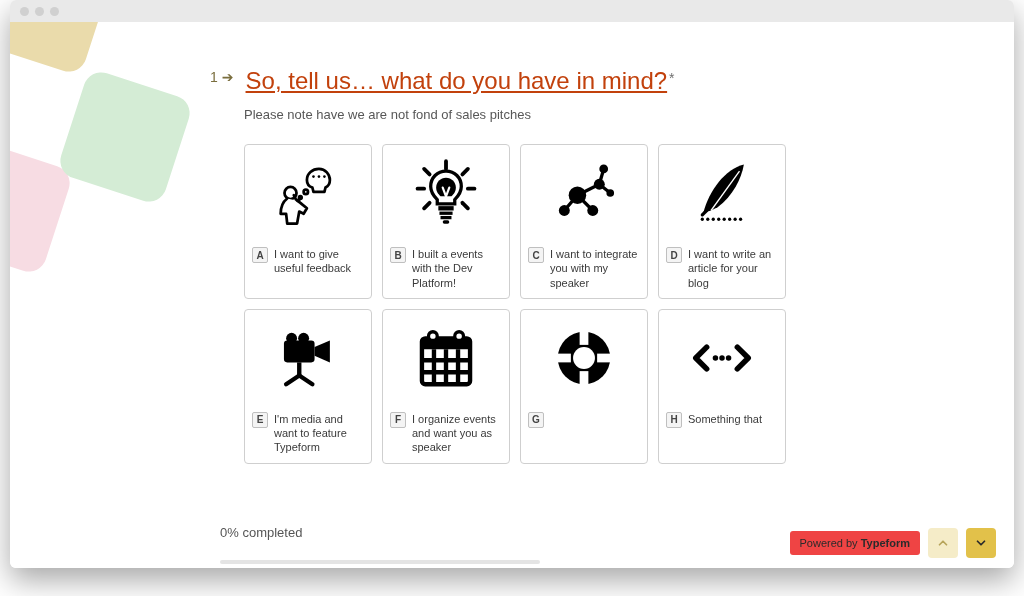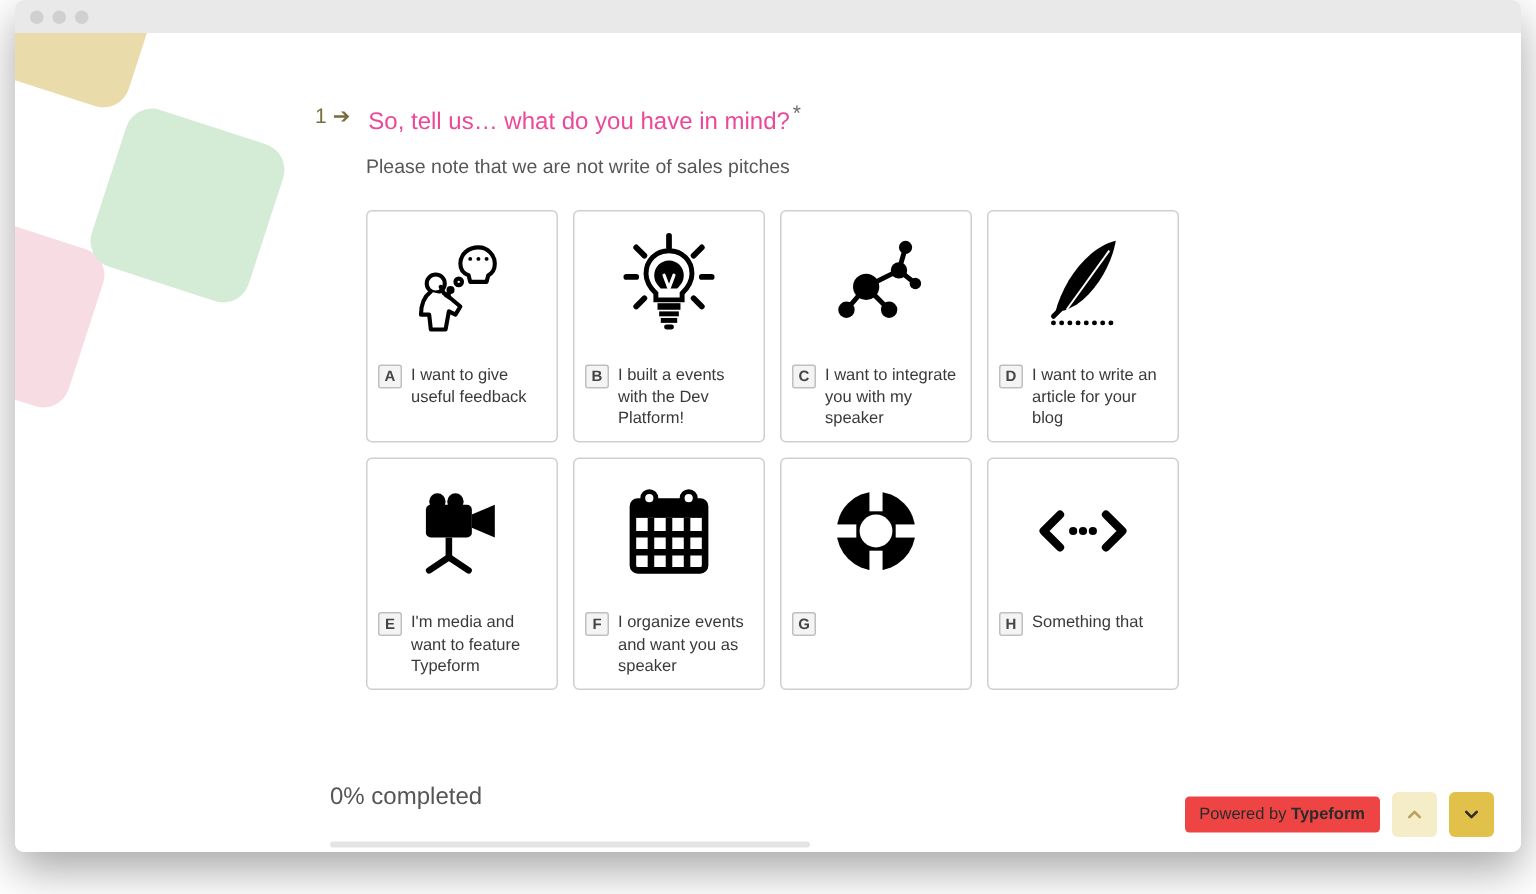--- a/index.html
+++ b/index.html
@@ -11,35 +11,35 @@
     .viewport { position: relative; height: 546px; background: #fff; overflow: hidden; }
     
     .bg-sq { position: absolute; width: 110px; height: 110px; border-radius: 18px; transform: rotate(18deg); transform-origin: center; }
     .sq1 { background: #eadbab; left: -20px; top: -70px; }
     .sq2 { background: #d4ecd5; left: 60px; top: 60px; }
     .sq3 { background: #f7dce3; left: -60px; top: 130px; }
 
     .content { position: absolute; left: 200px; top: 45px; width: 760px; }
     .q-row { display: flex; align-items: flex-start; gap: 12px; }
     .q-num { color: #7a6e3e; font-size: 14px; display: flex; align-items: center; gap: 4px; padding-top: 2px; }
-    .q-text { color: #ec4899; font-size: 16px; font-weight: 500; }
+    .q-text { color: #c2410c; font-size: 24px; font-weight: 500; text-decoration: underline; }
     .q-star { color: #6e6e6e; margin-left: 2px; vertical-align: super; font-size: 14px; }
     .note { margin-top: 12px; margin-left: 34px; color: #575757; font-size: 13px; }
 
     .options { margin-top: 22px; margin-left: 34px; display: flex; flex-wrap: wrap; gap: 10px; max-width: 560px; }
     .card { width: 128px; border: 1px solid #cfcfcf; border-radius: 4px; background: #fff; cursor: pointer; display: flex; flex-direction: column; transition: background .1s; }
     .card-img { height: 96px; display: flex; align-items: center; justify-content: center; }
     .card-img svg { width: 70px; height: 70px; }
     .card-label { border-top: 0px solid #eee; padding: 6px 7px 8px; display: flex; gap: 6px; align-items: flex-start; min-height: 42px; }
     .key { flex: 0 0 auto; width: 16px; height: 16px; border: 1px solid #bfbfbf; border-radius: 2px; background: #f4f4f4; font-size: 10px; font-weight: 600; color: #444; display: flex; align-items: center; justify-content: center; }
     .card-text { font-size: 11px; line-height: 1.3; color: #3a3a3a; }
 
     .footer { position: absolute; left: 0; right: 0; bottom: 0; height: 48px; border-top: 0; display: flex; align-items: center; }
     .progress-wrap { margin-left: 210px; }
-    .progress-text { font-size: 16px; color: #555; margin-bottom: 20px; }
+    .progress-text { font-size: 13px; color: #555; margin-bottom: 20px; }
     .progress-bar { width: 320px; height: 4px; background: #e4e4e4; border-radius: 2px; }
 
     .footer-right { position: absolute; right: 18px; bottom: 10px; display: flex; align-items: center; gap: 8px; }
     .powered { background: #ef4444; color: #2b2b2b; font-size: 11px; padding: 6px 10px; border-radius: 3px; }
     .powered b { font-weight: 700; }
     .nav-btn { width: 30px; height: 30px; border-radius: 4px; display: flex; align-items: center; justify-content: center; cursor: pointer; }
     .nav-up { background: #f5ecc8; color: #b7a45a; }
     .nav-down { background: #e2c14a; color: #2b2b2b; }
   </style>
 </head>
@@ -61,21 +61,21 @@
       <div class="content">
         <div class="q-row">
           <div class="q-num">
             <span>1</span>
             <span>➔</span>
           </div>
           <div>
             <span class="q-text">So, tell us… what do you have in mind?</span><span class="q-star">*</span>
           </div>
         </div>
-        <div class="note">Please note that we are not write of sales pitches</div>
+        <div class="note">Please note have we are not fond of sales pitches</div>
 
         <div class="options">
 
           <div class="card">
             <div class="card-img">
               <svg viewBox="0 0 64 64" fill="none" stroke="#000" stroke-width="2.5" stroke-linecap="round" stroke-linejoin="round">
                 <path d="M31 20c0-6 5-10 11-10s10 5 10 10c0 4-2 6-4 7l-1 4h-10l-1-4c-3-1-5-3-5-7z" fill="#fff"></path>
                 <circle cx="37" cy="17" r="1.2" fill="#000" stroke="none"></circle>
                 <circle cx="42" cy="17" r="1.2" fill="#000" stroke="none"></circle>
                 <circle cx="47" cy="17" r="1.2" fill="#000" stroke="none"></circle>

